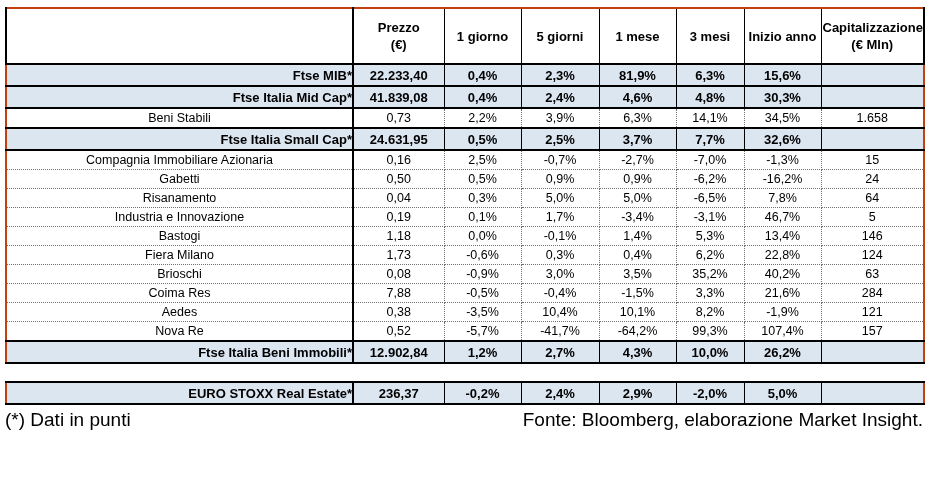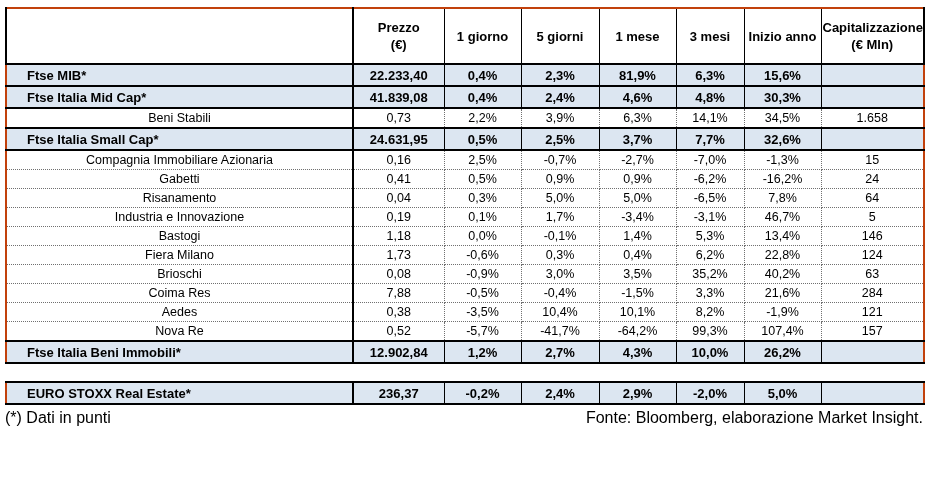--- a/index.html
+++ b/index.html
@@ -54,36 +54,36 @@
     background:#ffffff;
     font-size:12.5px;
     border:1px dotted #707070;
     height:18px;
     padding:0;
     text-align:center;
     vertical-align:middle;
   }
 
   td:first-child, tr.index td:first-child {
-    text-align:left;
-    padding-left:20px;
+    text-align:right;
+    padding-left:4px;
   }
   td:nth-child(2) { border-left:2px solid #000 !important; }
   td:first-child  { border-left:2px solid #000; }
   td:last-child   { border-right:2px solid #000; }
 
   #euro-table { margin-top:17px; }
 
   .footer {
     width:918px;
     display:flex;
     justify-content:space-between;
     align-items:flex-start;
     margin-top:4px;
-    font-size:16px;
+    font-size:19px;
   }
   .footer .source { }
 </style>
 </head>
 <body>
 
 <div class="page">
 
   <table id="main-table">
     <colgroup>
@@ -160,21 +160,21 @@
           <td>0,16</td>
           <td>2,5%</td>
           <td>-0,7%</td>
           <td>-2,7%</td>
           <td>-7,0%</td>
           <td>-1,3%</td>
           <td>15</td>
         </tr>
         <tr class="stock">
           <td>Gabetti</td>
-          <td>0,41</td>
+          <td>0,50</td>
           <td>0,5%</td>
           <td>0,9%</td>
           <td>0,9%</td>
           <td>-6,2%</td>
           <td>-16,2%</td>
           <td>24</td>
         </tr>
         <tr class="stock">
           <td>Risanamento</td>
           <td>0,04</td>

